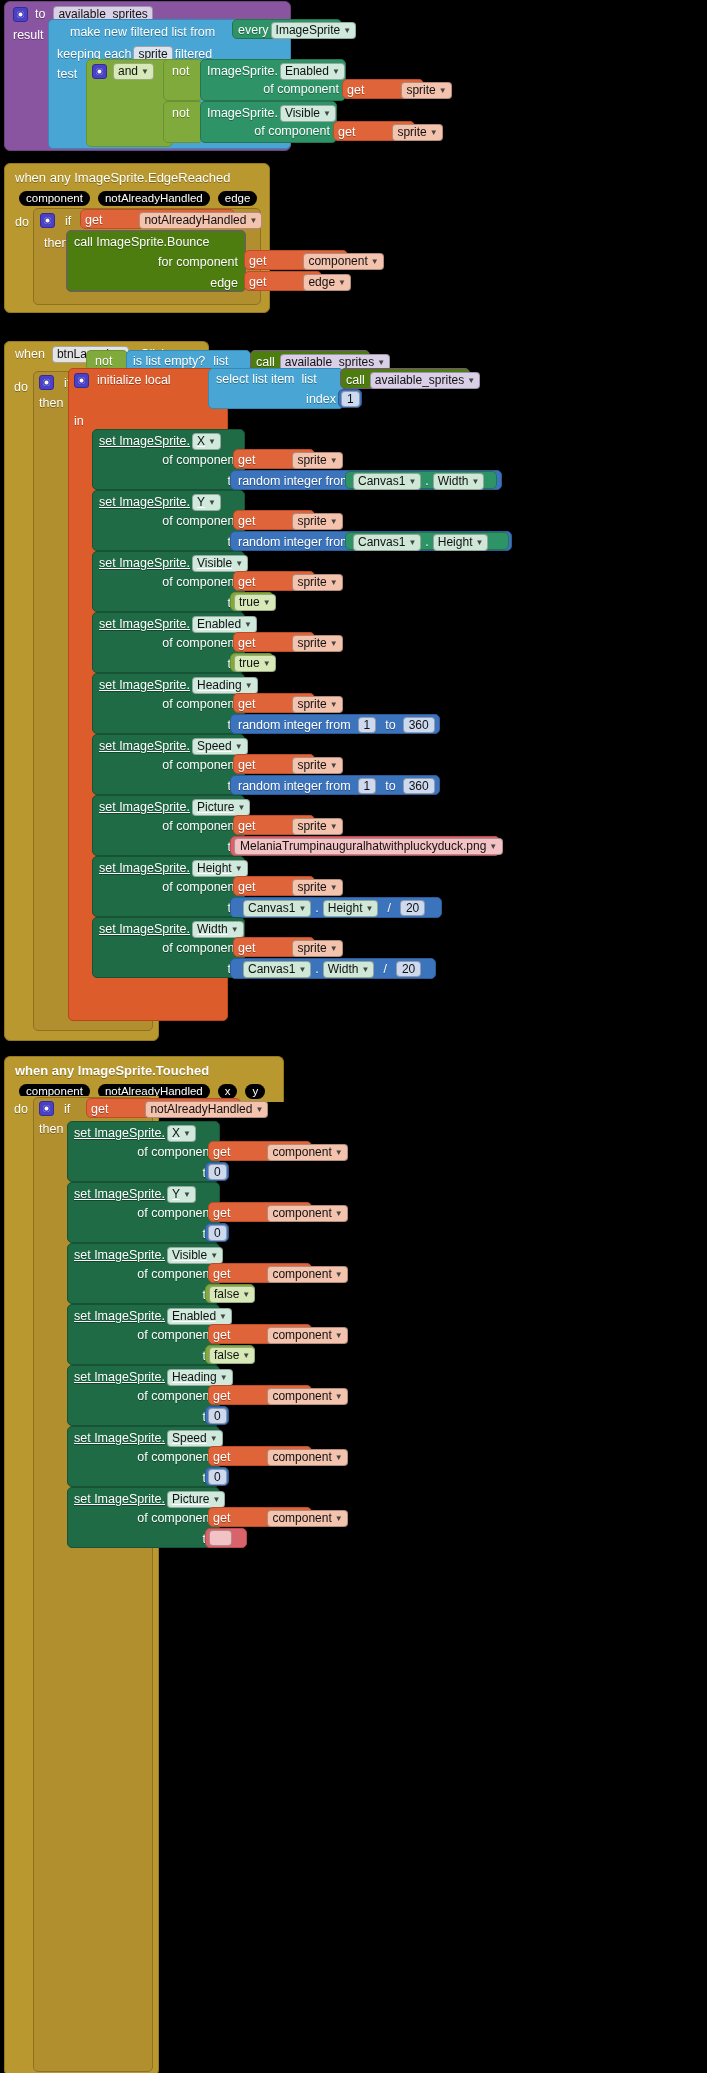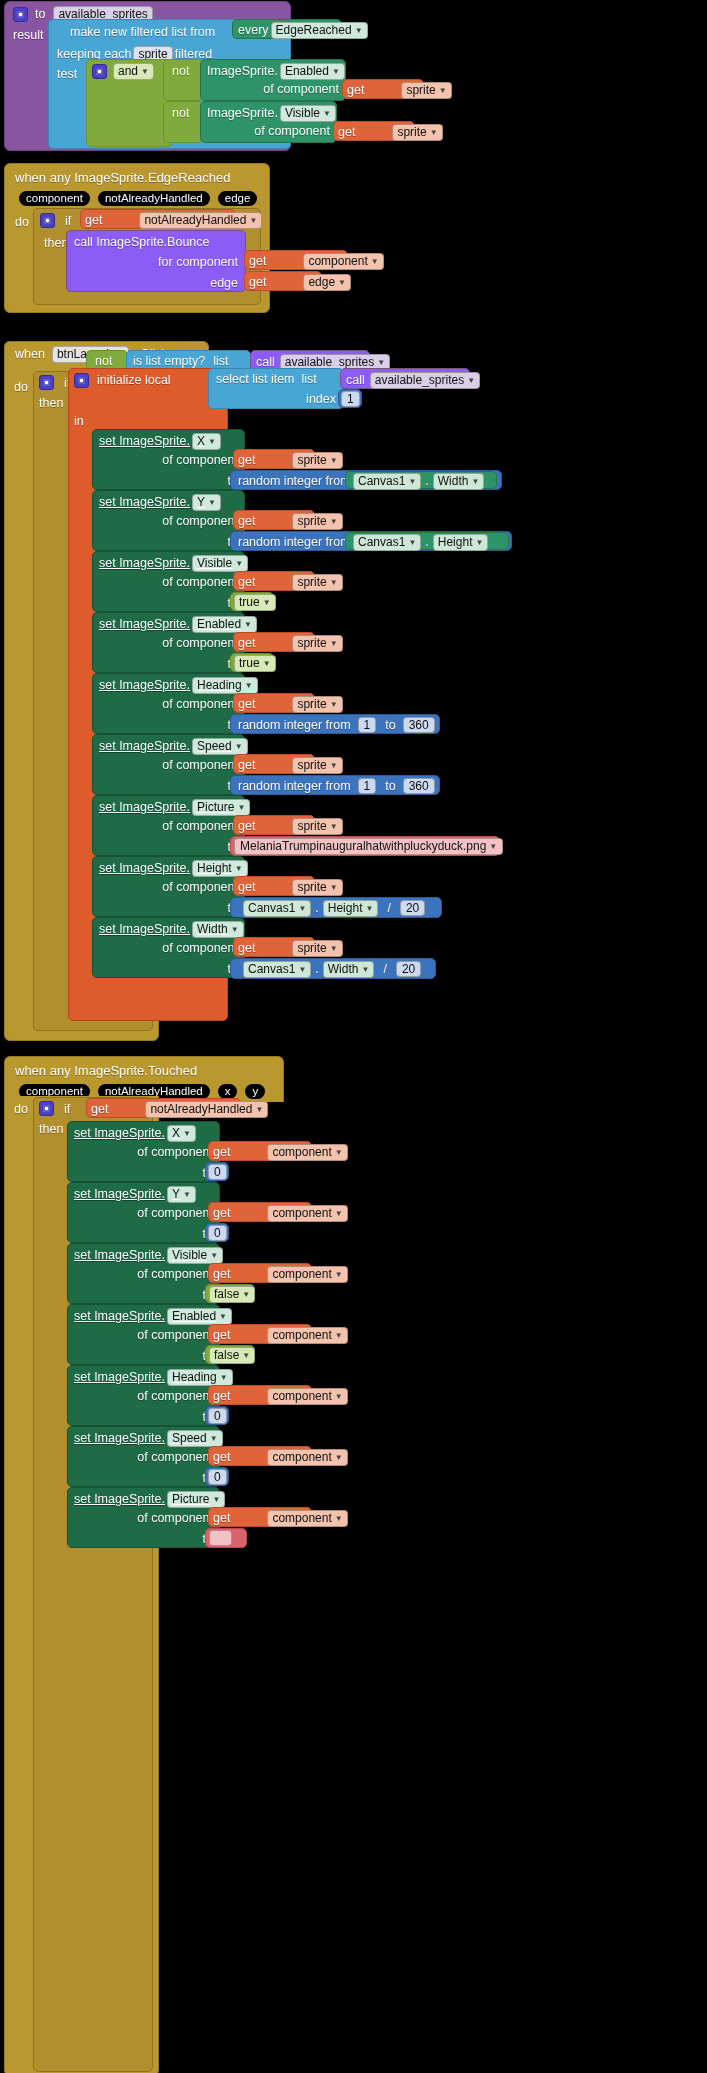--- a/index.html
+++ b/index.html
@@ -6,21 +6,21 @@
   body{width:707px;height:2073px;position:relative;font-family:"Liberation Sans",sans-serif;
        font-size:12.5px;color:#fff;-webkit-font-smoothing:antialiased;}
 
   
   .blk{position:absolute;box-sizing:border-box;border-radius:5px;}
   .row{display:flex;align-items:center;}
   .lbl{white-space:nowrap;}
 
   
   .c-proc   {background:#8a55a0;border:1px solid #6e4180;}
-  .c-proc2  {background:#8b5cf6;border:1px solid #79507f;}
+  .c-proc2  {background:#4d7c0f;border:1px solid #79507f;}
   .c-event  {background:#b8982f;border:1px solid #94791f;}
   .c-ctrl   {background:#b18e2e;border:1px solid #907122;}
   .c-list   {background:#49a6d4;border:1px solid #3788b3;}
   .c-logic  {background:#80ab3c;border:1px solid #6b9130;}
   .c-comp   {background:#2e9367;border:1px solid #24754f;}
   .c-compd  {background:#1f6b46;border:1px solid #165235;text-decoration:underline;}
   .c-var    {background:#e0643a;border:1px solid #bd4d28;}
   .c-var2   {background:#dd5c2b;border:1px solid #b8451b;}
   .c-math   {background:#3b73bc;border:1px solid #2d5b98;}
   .c-txt    {background:#d9636a;border:1px solid #b94a52;}
@@ -70,21 +70,21 @@
     <span class="fld grey">sprite</span>
     <span class="lbl shadowtxt">filtered</span>
   </div>
   <div class="lbl shadowtxt" style="position:absolute;left:8px;top:47px;">test</div>
 </div>
 
 <div class="blk c-comp" style="left:232px;top:19px;width:110px;height:20px;">
   <div class="row" style="padding:2px 5px;">
     <span class="lbl shadowtxt">every</span>
     <span class="fld pale">
-      <span>EdgeReached</span><span class="caret">▼</span>
+      <span>ImageSprite</span><span class="caret">▼</span>
     </span>
   </div>
 </div>
 
 <div class="blk c-logic" style="left:86px;top:59px;width:87px;height:88px;">
   <div class="row" style="padding:3px 5px;">
     <span class="gear"></span>
     <span class="fld ltgrn" style="margin-left:6px;">
       <span>and</span><span class="caret">▼</span>
     </span>
@@ -442,21 +442,21 @@
         <span class="fld green">Canvas1<span class="caret">▼</span></span>
         <span class="lbl shadowtxt" style="margin:0 2px;">.</span>
         <span class="fld green">Width<span class="caret">▼</span></span>
         <span class="lbl shadowtxt" style="margin:0 7px;">/</span>
         <span class="fld blue" style="padding:0 5px;">20</span>
       </div>
     </div>
   </div>
 
 <div class="blk c-event" style="left:4px;top:1056px;width:280px;height:46px;border-radius:6px 6px 0 0;border-bottom:none;">
-  <div class="lbl shadowtxt" style="padding:6px 8px 0 10px;font-size:13px;">when any ImageSprite.Touched</div>
+  <div class="lbl shadowtxt" style="padding:6px 8px 0 10px;font-size:13px;font-weight:bold;">when any ImageSprite.Touched</div>
   <div class="row" style="padding:6px 0 0 14px;">
     <span class="pill">component</span>
     <span class="pill">notAlreadyHandled</span>
     <span class="pill">x</span>
     <span class="pill">y</span>
   </div>
 </div>
 <div class="blk c-event" style="left:4px;top:1096px;width:155px;height:980px;border-radius:0 0 6px 6px;border-top:none;"></div>
 <div class="lbl shadowtxt" style="position:absolute;left:14px;top:1102px;">do</div>
 

